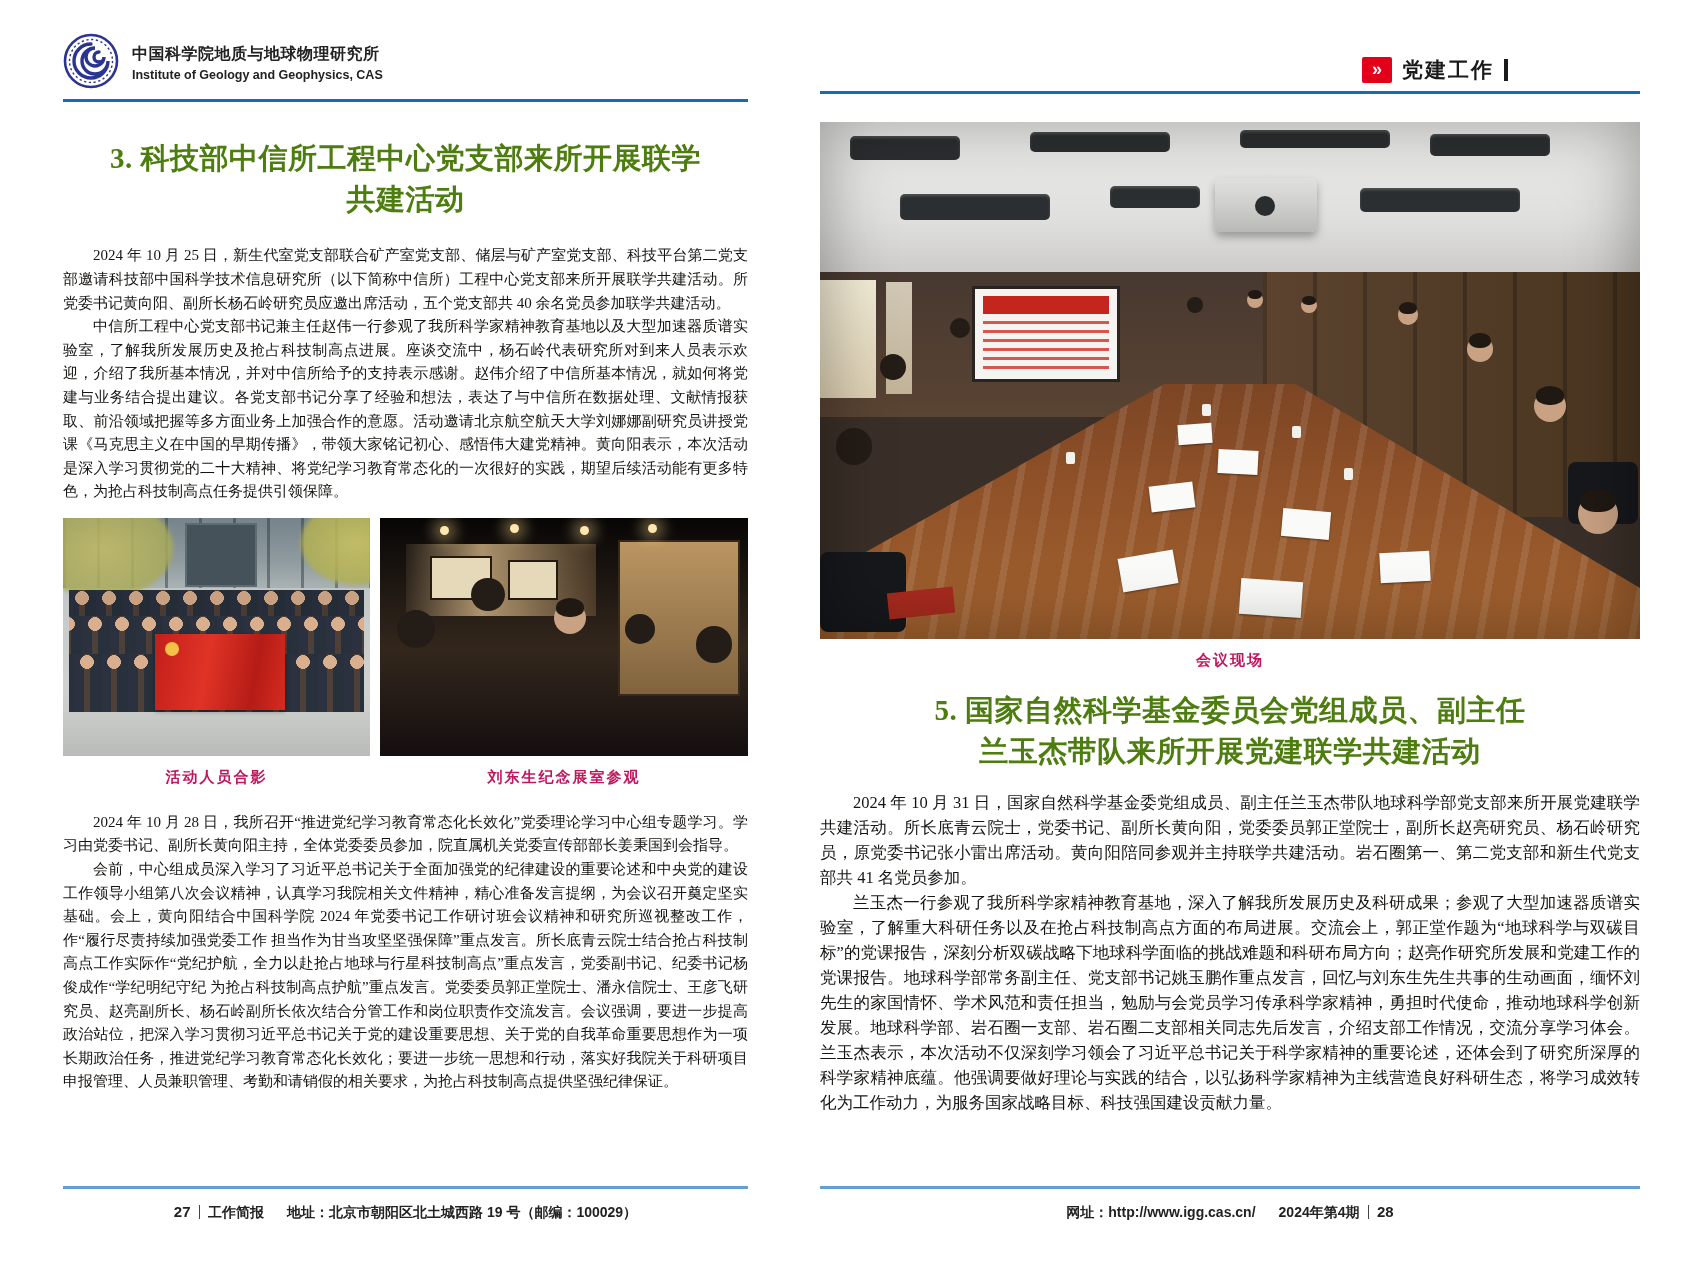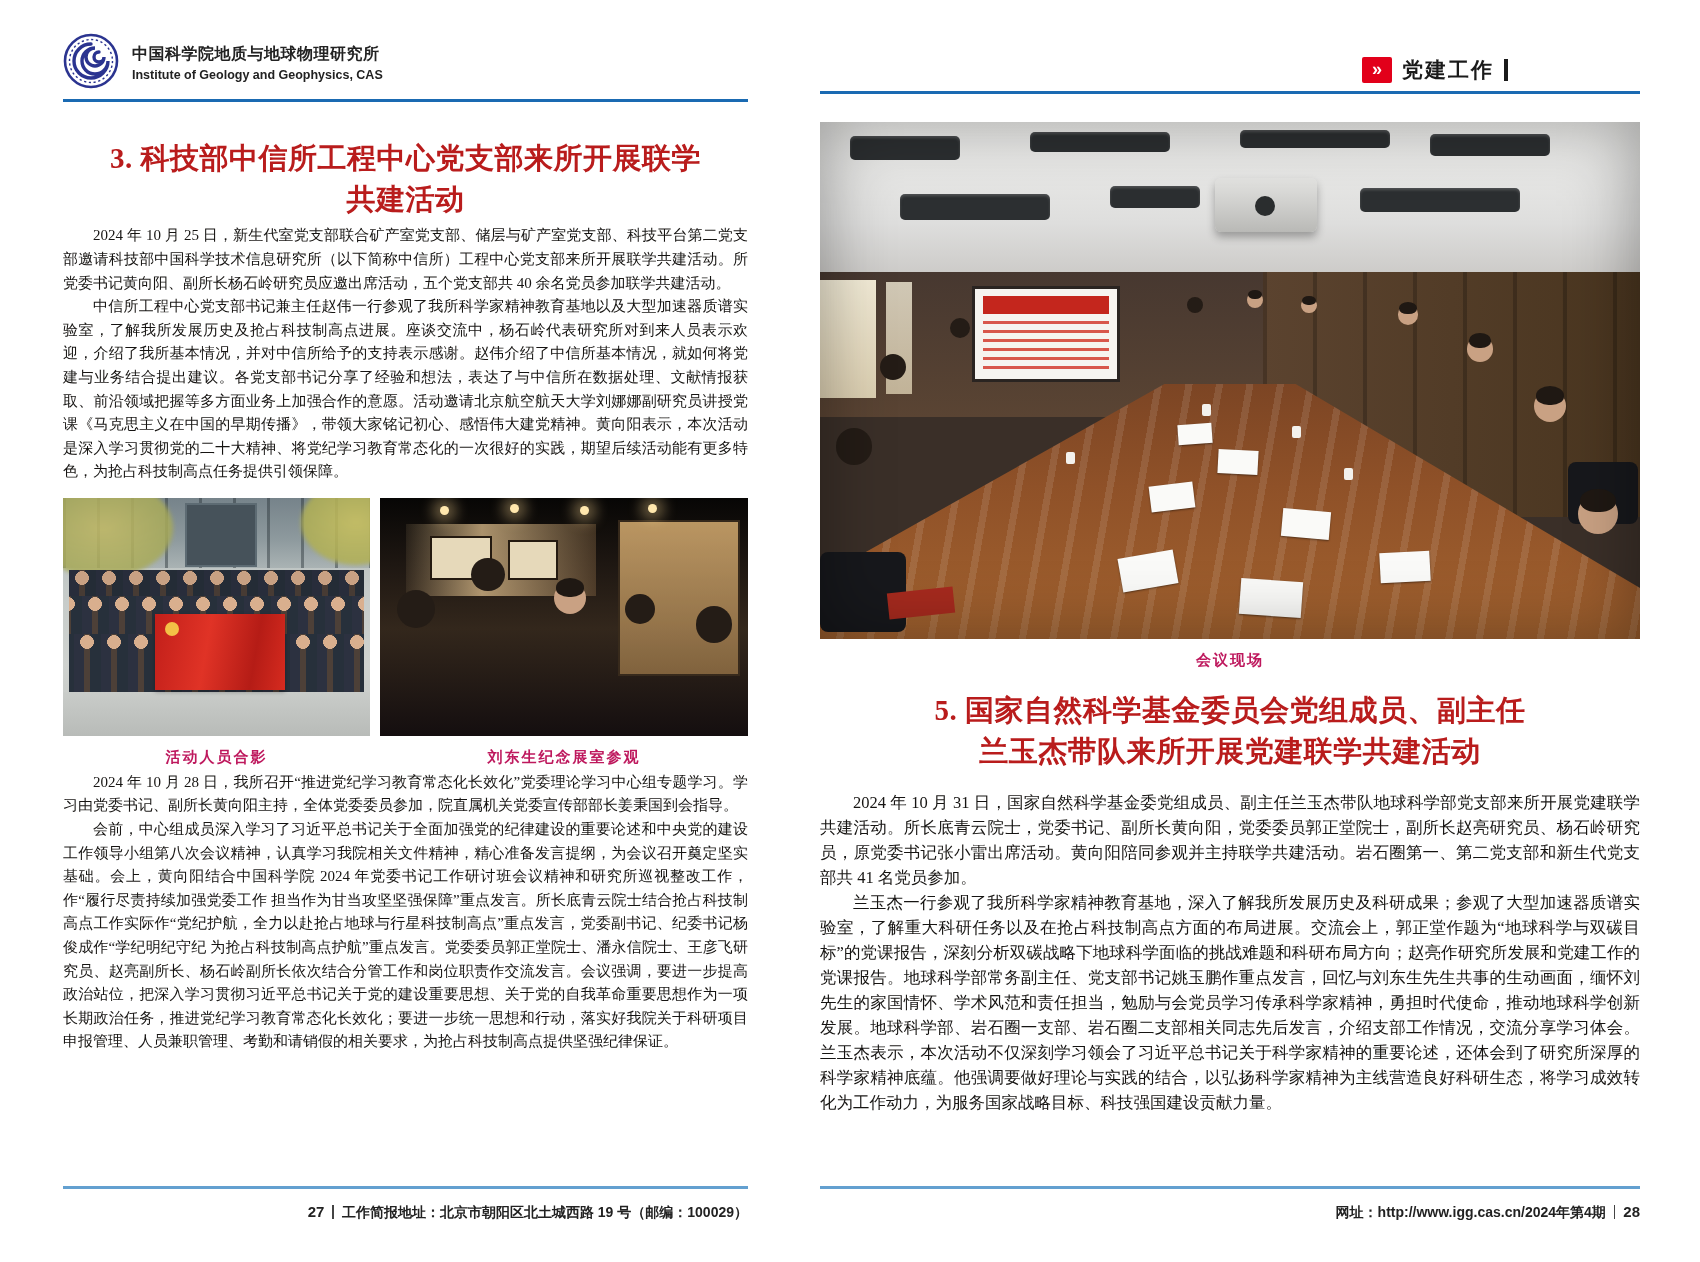--- a/index.html
+++ b/index.html
@@ -16,26 +16,26 @@
   .org-cn{font-size:16px;font-weight:700;color:#222;letter-spacing:.5px;font-family:Liberation Serif, serif;}
   .org-en{font-size:12.5px;font-weight:700;color:#222;margin-top:3px;text-align:center;}
   .hrule{border:none;border-top:3px solid #1a6ab2;margin:7px 0 0 0;width:100%;}
   .tag-row{margin-top:56px;height:28px;display:flex;justify-content:flex-end;align-items:center;padding-right:132px;}
   .chev{width:30px;height:26px;border-radius:2px;background:#e2001a;color:#fff;text-align:center;
         font:700 18px/25px "Liberation Sans",sans-serif;}
   .tag-label{font-family:"Liberation Sans",sans-serif;font-size:21px;font-weight:700;color:#1a1a1a;margin-left:10px;letter-spacing:2px;}
   .tagbar{width:4px;height:22px;background:#1a1a1a;margin-left:10px;}
 
   
-  .sec-title{font-size:29px;font-weight:700;text-align:center;line-height:1.42;color:#b91c1c;margin:0;letter-spacing:.5px;}
+  .sec-title{font-size:29px;font-weight:700;text-align:center;line-height:1.42;color:#4d7c0f;margin:0;letter-spacing:.5px;}
   .sec-title .tl{display:block;}
   .s3-title{margin-top:36px;}
   .s4-title{margin-top:24px;}
   .s5-title{margin-top:20px;}
-  .text-block{margin-top:4px;}
+  .text-block{margin-top:24px;}
   .para{margin:0;text-align:justify;text-indent:2em;color:#161412;}
   .page-left .para{font-size:15px;line-height:23.6px;}
   .page-right .para{font-size:16.5px;line-height:25px;}
 
   
   .photo-row{margin-top:14px;display:flex;gap:10px;}
   figure{margin:0;}
   .ph{position:relative;overflow:hidden;background:#777;}
   .ph *{position:absolute;}
   .ph1{width:368px;height:238px;background:linear-gradient(180deg,#070605 0%,#1e1712 28%,#33271c 55%,#140e0f 100%);}
@@ -101,21 +101,21 @@
             background:repeating-linear-gradient(100deg,rgba(255,255,255,.10) 0 7px,rgba(0,0,0,0) 7px 30px);}
   .paper{background:#fafaf8;box-shadow:0 1px 2px rgba(0,0,0,.45);z-index:4;}
   .cup{width:9px;height:12px;border-radius:2px;background:#f3f1ec;z-index:4;}
   .p3-red{left:68px;top:468px;width:66px;height:26px;background:#a62a1e;transform:rotate(-6deg);z-index:4;}
   .chair{background:#17181c;border-radius:8px;z-index:3;}
   .p3-vig{left:0;top:0;width:100%;height:100%;z-index:6;box-shadow:inset 0 0 70px rgba(0,0,0,.38);pointer-events:none;}
 
   
   .footer{position:absolute;top:1186px;font-family:"Liberation Sans",sans-serif;}
   .footer .frule{border:none;border-top:3px solid #63a0d0;margin:0;width:100%;}
-  .foot-row{display:flex;justify-content:flex-end;align-items:baseline;margin-top:14px;font-size:14px;color:#222;}
+  .foot-row{display:flex;justify-content:center;align-items:baseline;margin-top:14px;font-size:14px;color:#222;gap:23px;}
   .f-left{left:63px;width:685px;}
   .f-right{left:820px;width:820px;}
   .pgnum{font-weight:700;font-size:15px;}
   .vsep{display:inline-block;width:1.5px;height:14px;background:#444;margin:0 8px;vertical-align:-2px;}
   .f-strong{font-weight:600;}
 </style>
 </head>
 <body>
 
 <div class="page page-left">

